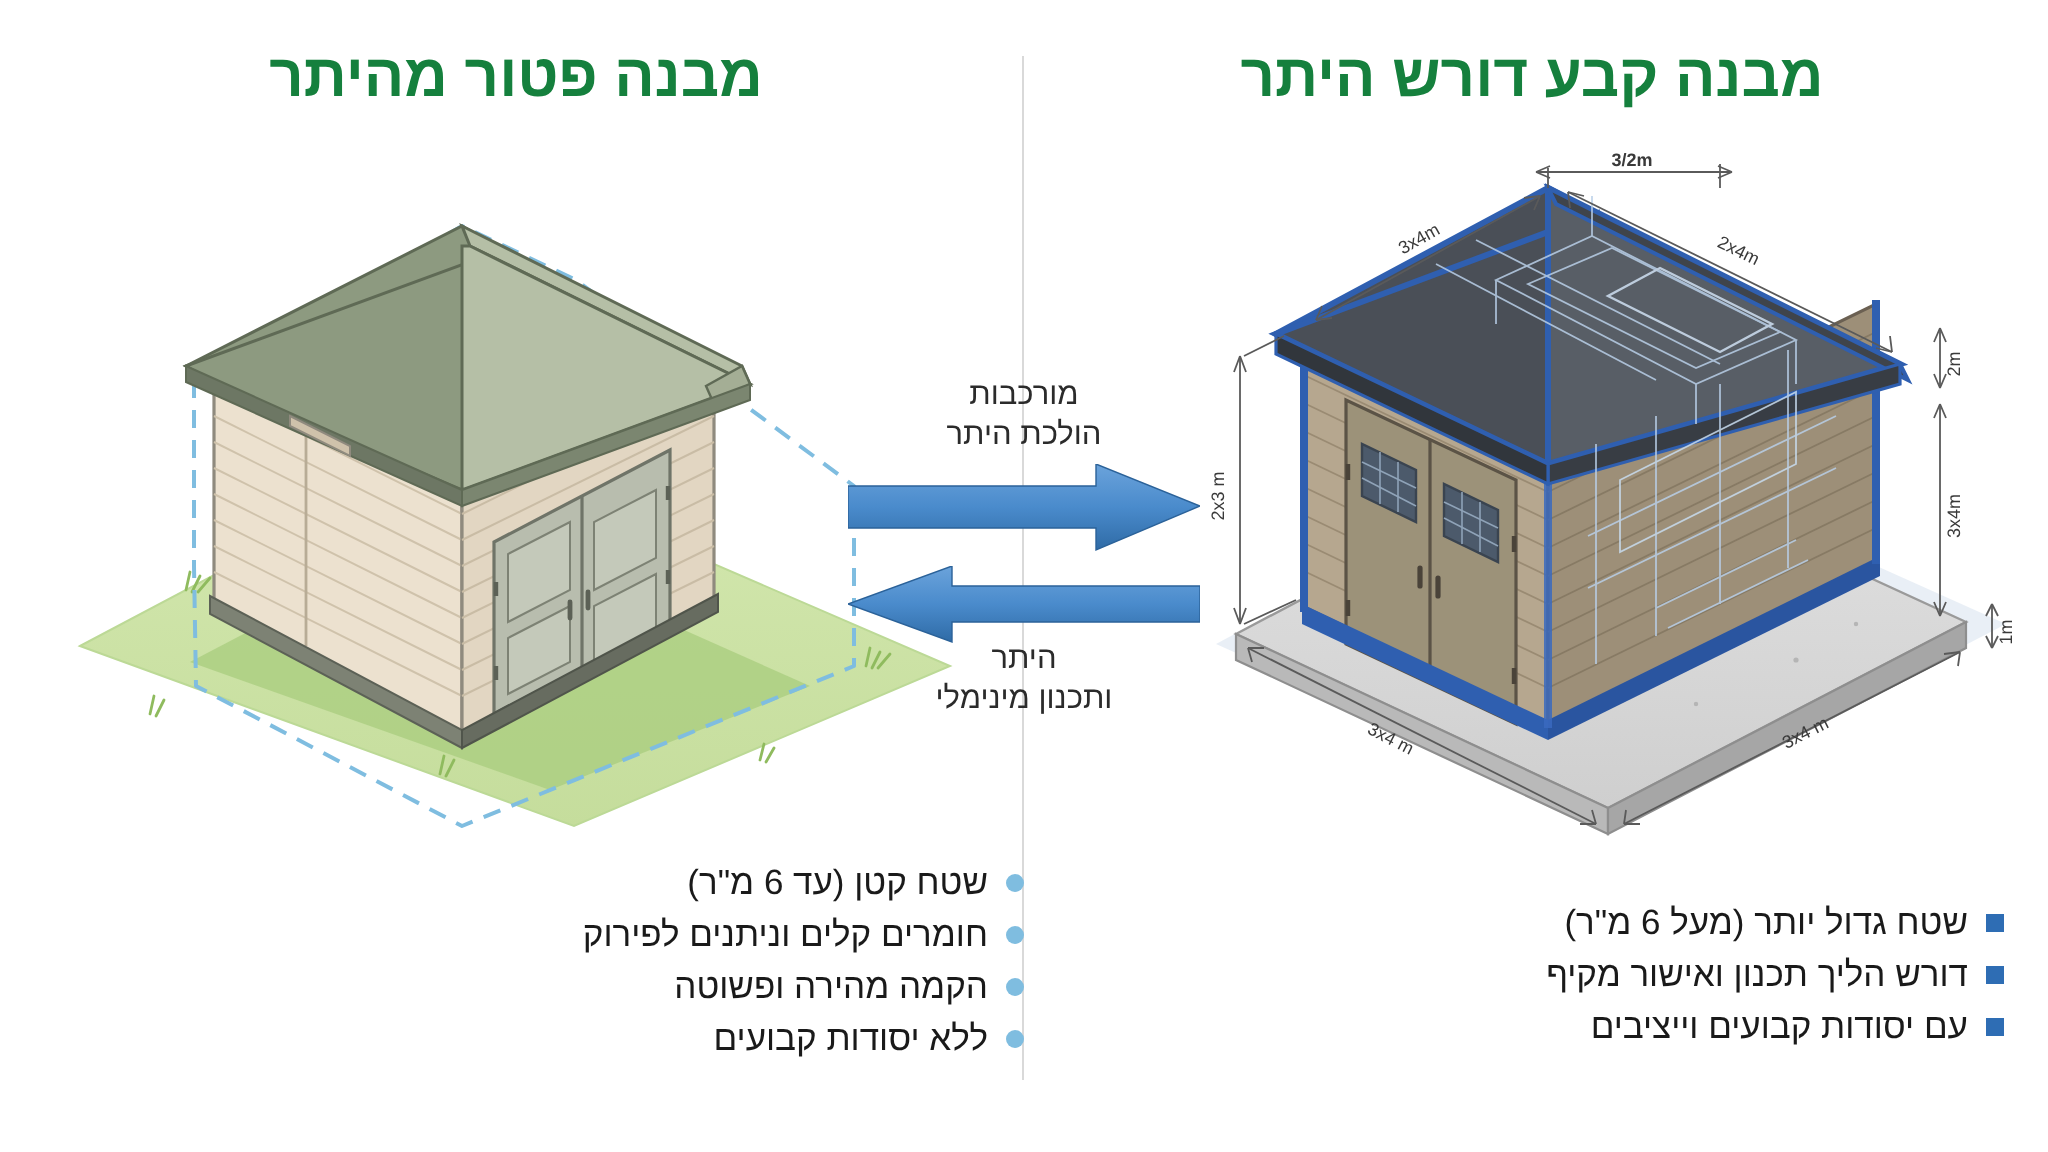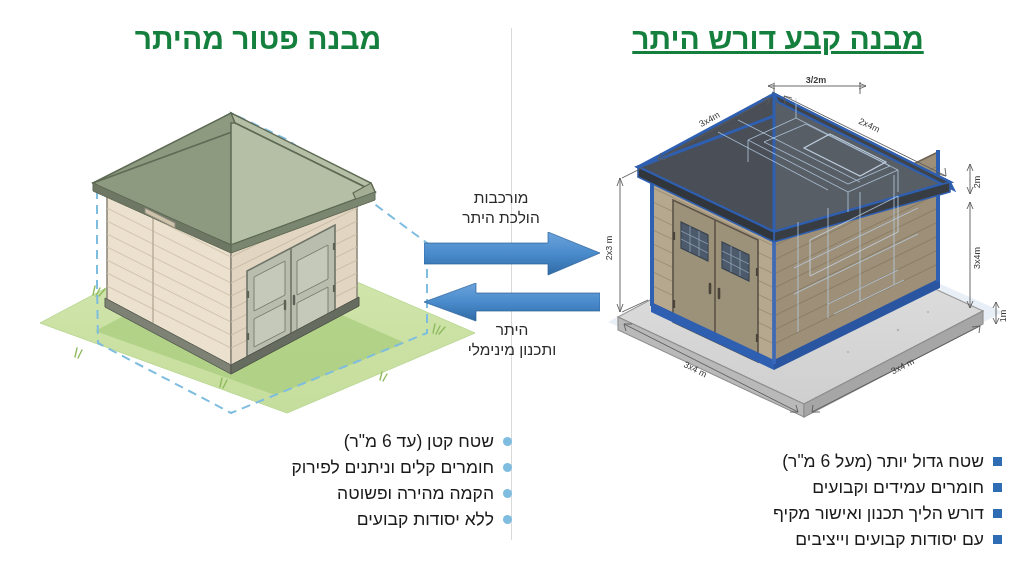--- a/index.html
+++ b/index.html
@@ -17,42 +17,42 @@
     background:#d9d9d9;
   }
 
   
   .title{
     position:absolute;top:22px;
     font-size:30px;font-weight:bold;color:#15803d;
     direction:rtl;text-align:center;white-space:nowrap;
     letter-spacing:0px;
   }
-  #title-right{right:16px;width:460px;text-decoration:underline;}
+  #title-right{right:28px;width:460px;}
   #title-left{left:28px;width:460px;}
 
   
   .bullets{
     position:absolute;direction:rtl;text-align:right;
     font-size:17.5px;color:#1a1a1a;line-height:26px;
   }
   #bullets-left{right:512px;top:428px;width:380px;padding-left:0;}
   #bullets-right{right:22px;top:448px;width:400px;}
   .bullet-row{display:flex;align-items:center;justify-content:flex-start;gap:9px;height:26px;}
   .bul-mark{flex:0 0 auto;}
   .bul-circle{width:9px;height:9px;border-radius:50%;background:#7fbde0;}
   .bul-square{width:9px;height:9px;background:#2e6db4;}
   .bul-text{white-space:nowrap;}
 
   
   .arrow-label{
     position:absolute;direction:rtl;text-align:center;
     font-size:15.5px;color:#2b2b2b;line-height:20px;width:170px;
   }
-  #arrow-label-top{left:416px;top:188px;}
+  #arrow-label-top{left:427px;top:188px;}
   #arrow-label-bottom{left:427px;top:320px;}
 
   .arrow-wrap{position:absolute;}
   #arrow-right-wrap{left:424px;top:232px;width:176px;height:44px;}
   #arrow-left-wrap{left:424px;top:283px;width:176px;height:40px;}
 
   
   .scene{position:absolute;}
   #scene-left{left:35px;top:95px;width:445px;height:320px;}
   #scene-right{left:598px;top:72px;width:412px;height:350px;}
@@ -391,24 +391,20 @@
     </div>
   </div>
 
   <div class="bullets" id="bullets-right">
     <div class="bullet-row">
       <span class="bul-mark bul-square"></span>
       <span class="bul-text">שטח גדול יותר (מעל 6 מ"ר)</span>
     </div>
     <div class="bullet-row">
       <span class="bul-mark bul-square"></span>
-      <span class="bul-text">חומרים עמידים וקבועים</span>
-    </div>
-    <div class="bullet-row">
-      <span class="bul-mark bul-square"></span>
       <span class="bul-text">דורש הליך תכנון ואישור מקיף</span>
     </div>
     <div class="bullet-row">
       <span class="bul-mark bul-square"></span>
       <span class="bul-text">עם יסודות קבועים וייציבים</span>
     </div>
   </div>
 
 </div>
 

